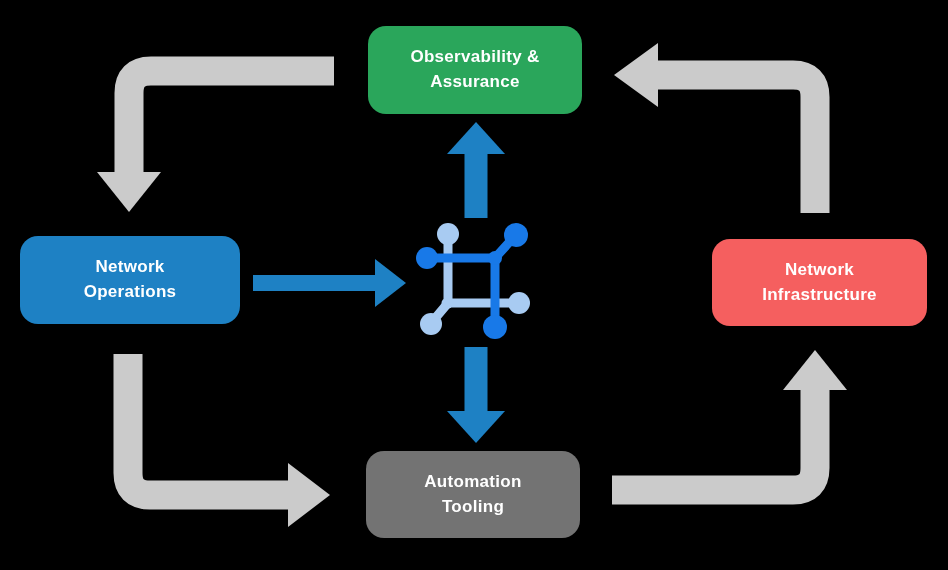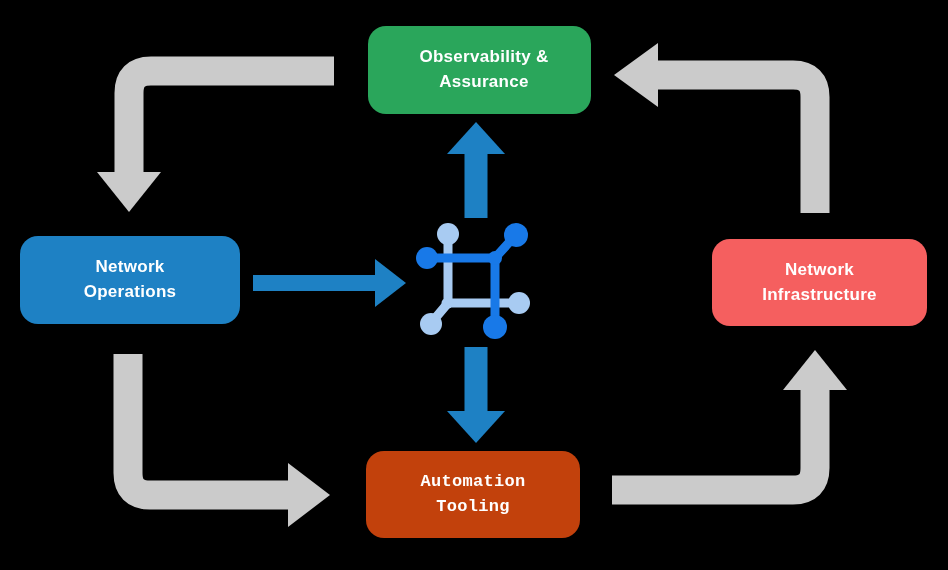--- a/index.html
+++ b/index.html
@@ -89,33 +89,33 @@
       <path d="M 16 38 L 83 38" stroke-width="9" fill="none" stroke="#1879E8"></path>
       <path d="M 83 38 L 102 17" stroke-width="9" fill="none" stroke="#1879E8"></path>
       <path d="M 83 38 L 83 106" stroke-width="9" fill="none" stroke="#1879E8"></path>
       <circle cx="15" cy="38" r="11" fill="#1879E8"></circle>
       <circle cx="104" cy="15" r="12" fill="#1879E8"></circle>
       <circle cx="83" cy="107" r="12" fill="#1879E8"></circle>
       <circle cx="83" cy="38" r="7" fill="#1879E8"></circle>
     </g>
   </svg>
 
-  <div class="node node-observability" style="background: rgb(42, 166, 91); padding-left: 9px;">
+  <div class="node node-observability" style="background: rgb(42, 166, 91);">
     <span>Observability &amp;
 Assurance</span>
   </div>
 
   <div class="node node-operations" style="background: rgb(30, 129, 196);">
     <span>Network
 Operations</span>
   </div>
 
   <div class="node node-infrastructure" style="background: rgb(245, 95, 95);">
     <span>Network
 Infrastructure</span>
   </div>
 
-  <div class="node node-automation" style="background: #c2410c; font-family: Liberation Mono, monospace;">
+  <div class="node node-automation" style="background: #737373;">
     <span>Automation
 Tooling</span>
   </div>
 
 </div>
 
 </body></html>

